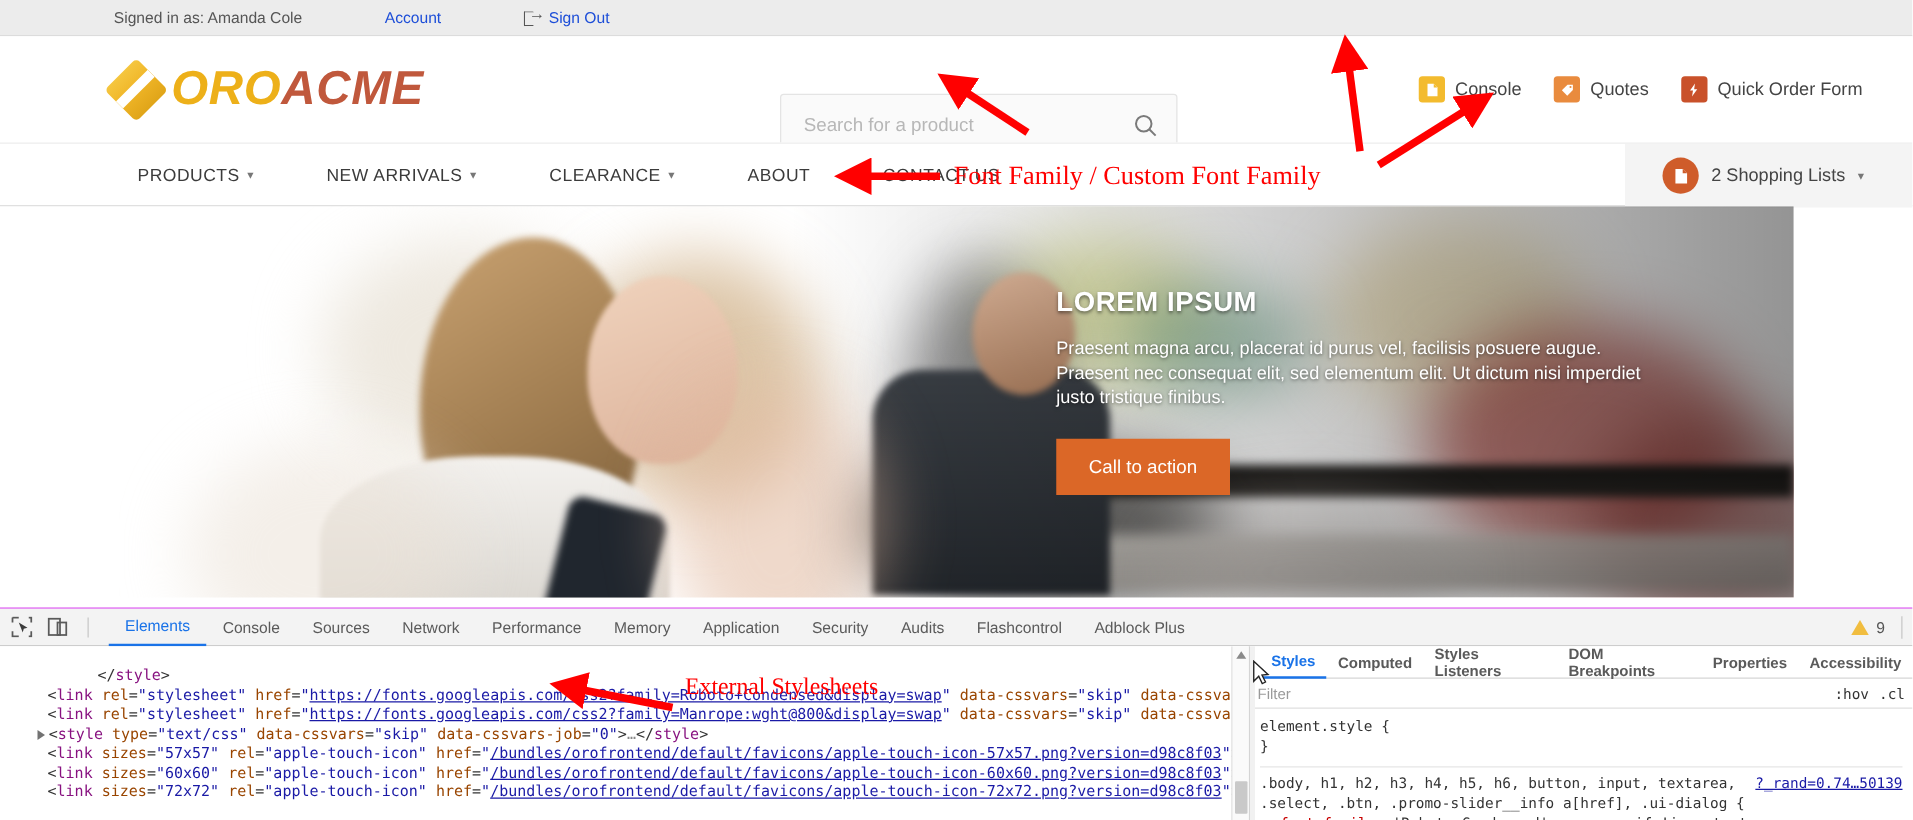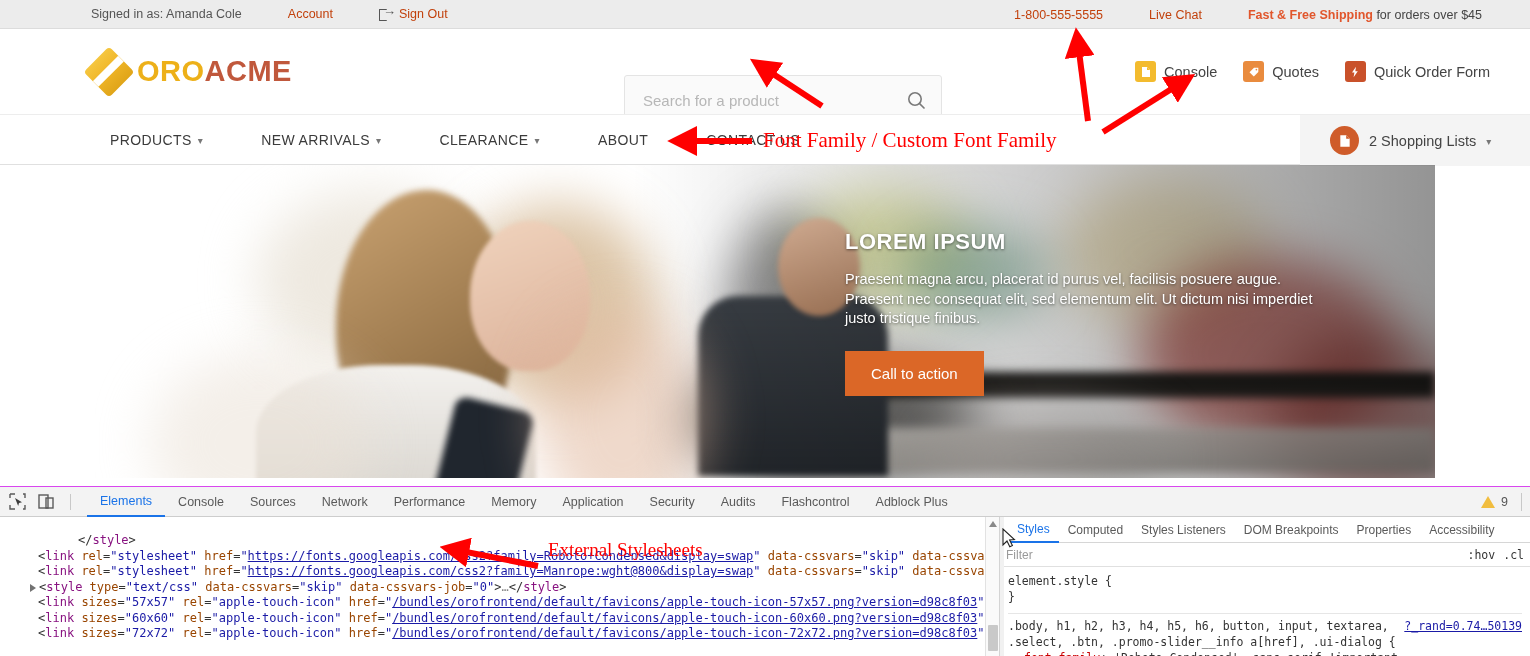--- a/index.html
+++ b/index.html
@@ -24,21 +24,21 @@
   }
   .util-left { display: flex; align-items: center; margin-left: 91px; gap: 0; }
   .util-left > * { margin-right: 46px; }
   .util-left > *:last-child { margin-right: 0; }
   .util-right {
     position: absolute; right: 48px; top: 0; height: 29px;
     display: flex; align-items: center;
   }
   .util-right > * { margin-left: 46px; }
   .signed-in { color: #555; }
-  .util-link { color: #c2410c; text-decoration: none; cursor: pointer; }
+  .util-link { color: #1d4ed8; text-decoration: none; cursor: pointer; margin-left: 20px; }
   .signout { display: flex; align-items: center; gap: 7px; }
   .signout-icon { display: inline-block; width: 13px; height: 12px; position: relative; }
   .signout-icon::before {
     content: ""; position: absolute; left: 0; top: 1px;
     width: 7px; height: 10px;
     border: 1.6px solid #555; border-right: none; border-radius: 1px;
   }
   .signout-icon::after {
     content: "→"; position: absolute; left: 4px; top: -4px;
     font-size: 13px; color: #555; line-height: 1;
@@ -56,21 +56,21 @@
     width: 36px; height: 36px; position: relative;
     transform: rotate(-45deg);
     border-radius: 4px;
     background: linear-gradient(180deg, #f5c63f 0%, #f0b628 45%, #e0a519 100%);
     overflow: hidden;
   }
   .logo-mark::after {
     content: ""; position: absolute; left: 0; top: 13px;
     width: 36px; height: 8px; background: #ffffff;
   }
-  .logo-text { font-size: 29px; font-weight: bold; letter-spacing: .5px; }
+  .logo-text { font-size: 38px; font-weight: bold; letter-spacing: .5px; font-style: italic; }
   .logo-text .oro { color: #edb019; }
   .logo-text .acme { color: #c0583c; }
 
   .search-wrap {
     position: absolute; left: 624px; top: 46px;
     width: 318px; height: 51px;
     background: #fafafa; border: 1px solid #e4e4e4; border-radius: 3px;
     display: flex; align-items: center;
   }
   .search-input {
@@ -284,21 +284,21 @@
     border-right: 4px solid transparent; border-bottom: 6px solid #8a8a8a;
   }
   .dom-scroll-thumb {
     position: absolute; left: 2px; bottom: 6px; width: 10px; height: 26px;
     background: #c9c9c9; border-radius: 1px;
   }
 
   .dt-styles { flex: 1; background: #fff; position: relative; }
   .st-tabbar {
     height: 26px; border-bottom: 1px solid #d6d6d6; display: flex; align-items: center;
-    font-family: "Liberation Sans", sans-serif; padding-left: 8px;
+    font-family: "Liberation Sans", sans-serif; padding-left: 8px; font-weight: bold;
   }
   .st-tab { font-size: 12px; color: #5a5a5a; padding: 0 9px; height: 26px; display: flex; align-items: center; cursor: pointer; }
   .st-tab.active { color: #1a73e8; border-bottom: 2px solid #1a73e8; }
   .st-filterbar {
     height: 24px; border-bottom: 1px solid #e0e0e0; display: flex; align-items: center;
     font-family: "Liberation Sans", sans-serif; padding: 0 6px; gap: 8px;
   }
   .st-filter {
     flex: 1; border: none; outline: none; font-size: 12px; color: #333;
     background: transparent; font-family: "Liberation Sans", sans-serif;
@@ -336,25 +336,20 @@
 <div class="page">
 
   <div class="utility-bar">
     <div class="util-left">
       <span class="signed-in">Signed in as: Amanda Cole</span>
       <a class="util-link">Account</a>
       <a class="util-link signout">
         <span class="signout-icon"></span>
         <span>Sign Out</span>
       </a>
-    </div>
-    <div class="util-right">
-      <a class="util-link">1-800-555-5555</a>
-      <a class="util-link">Live Chat</a>
-      <span class="ship-promo"><b>Fast &amp; Free Shipping</b><span> for orders over $45</span></span>
     </div>
   </div>
 
   <div class="header">
     <div class="logo">
       <span class="logo-mark"></span>
       <span class="logo-text"><span class="oro">ORO</span><span class="acme">ACME</span></span>
     </div>
 
     <div class="search-wrap">

